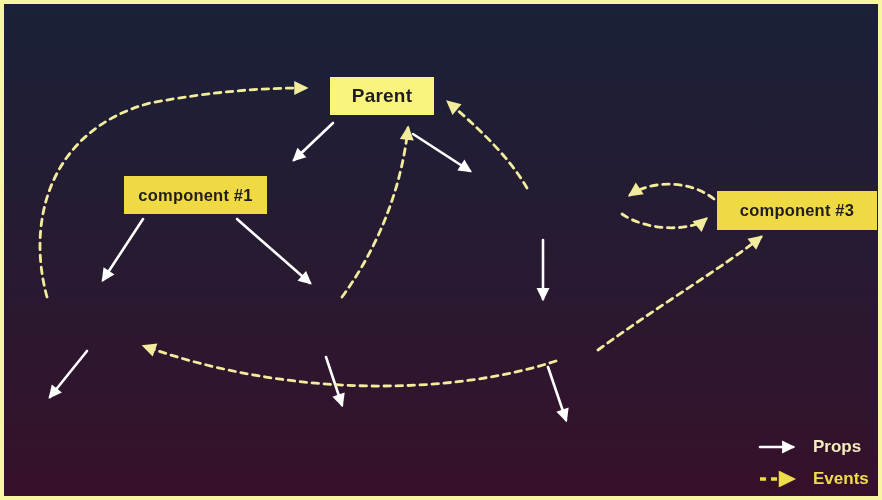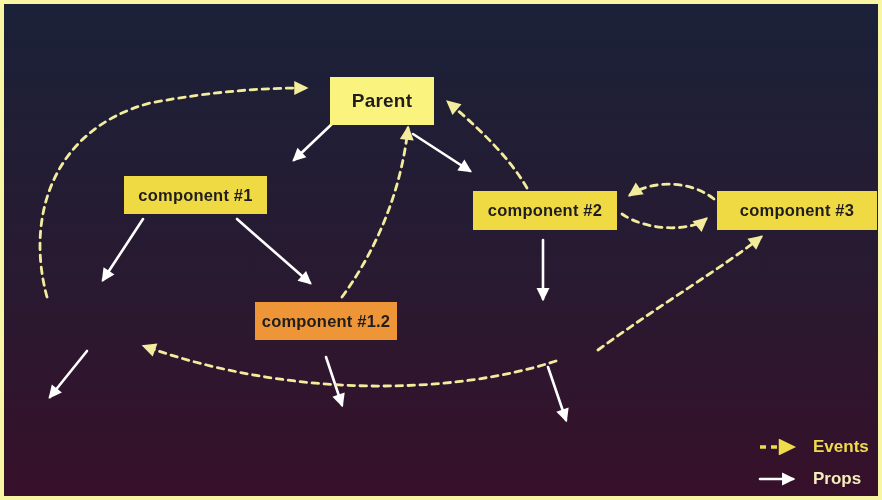--- a/index.html
+++ b/index.html
@@ -60,50 +60,44 @@
 
     <path class="events-edge" marker-end="url(#head-yellow)" d="M 47 297 C 26 220 50 130 150 103 C 215 91 262 88 306 88"></path>
     <path class="events-edge" marker-end="url(#head-yellow)" d="M 342 297 C 380 245 402 185 408 128"></path>
     <path class="events-edge" marker-end="url(#head-yellow)" d="M 527 188 C 508 155 474 124 448 102"></path>
     <path class="events-edge" marker-end="url(#head-yellow)" d="M 714 199 C 690 180 652 180 630 195"></path>
     <path class="events-edge" marker-end="url(#head-yellow)" d="M 622 214 C 648 232 692 231 706 219"></path>
     <path class="events-edge" marker-end="url(#head-yellow)" d="M 598 350 C 658 306 722 268 761 237"></path>
     <path class="events-edge" marker-end="url(#head-yellow)" d="M 556 361 C 446 397 282 396 144 346"></path>
   </svg>
 
-  <div class="node parent" style="left:326px;top:73px;width:104px;height:48px;">
+  <div class="node parent" style="left:326px;top:73px;width:104px;height:38px;">
     <span>Parent</span>
   </div>
 
   <div class="node child" style="left:120px;top:172px;width:143px;height:38px;">
     <span>component #1</span>
   </div>
 
-  <div class="node child" style="left:469px;top:187px;width:144px;height:39px;">
-    <span>component #2</span>
-  </div>
 
   <div class="node child" style="left:713px;top:187px;width:160px;height:39px;">
     <span>component #3</span>
   </div>
 
 
-  <div class="node grandchild" style="left:251px;top:298px;width:142px;height:38px;">
-    <span>component #1.2</span>
-  </div>
 
 
   <div id="legend">
+    <div class="legend-row">
+      <svg width="46" height="16" viewBox="0 0 46 16">
+        <path d="M 3 8 L 36 8" class="props-edge" marker-end="url(#head-white)"></path>
+      </svg>
+      <span class="legend-label props">Props</span>
+    </div>
     <div class="legend-row">
       <svg width="46" height="16" viewBox="0 0 46 16">
         <path d="M 3 8 L 36 8" fill="none" stroke="#efdc4a" stroke-width="3.4" stroke-dasharray="6 5" marker-end="url(#head-gold)"></path>
       </svg>
       <span class="legend-label events">Events</span>
     </div>
-    <div class="legend-row">
-      <svg width="46" height="16" viewBox="0 0 46 16">
-        <path d="M 3 8 L 36 8" class="props-edge" marker-end="url(#head-white)"></path>
-      </svg>
-      <span class="legend-label props">Props</span>
-    </div>
   </div>
 
 </div>
 
 </body></html>

